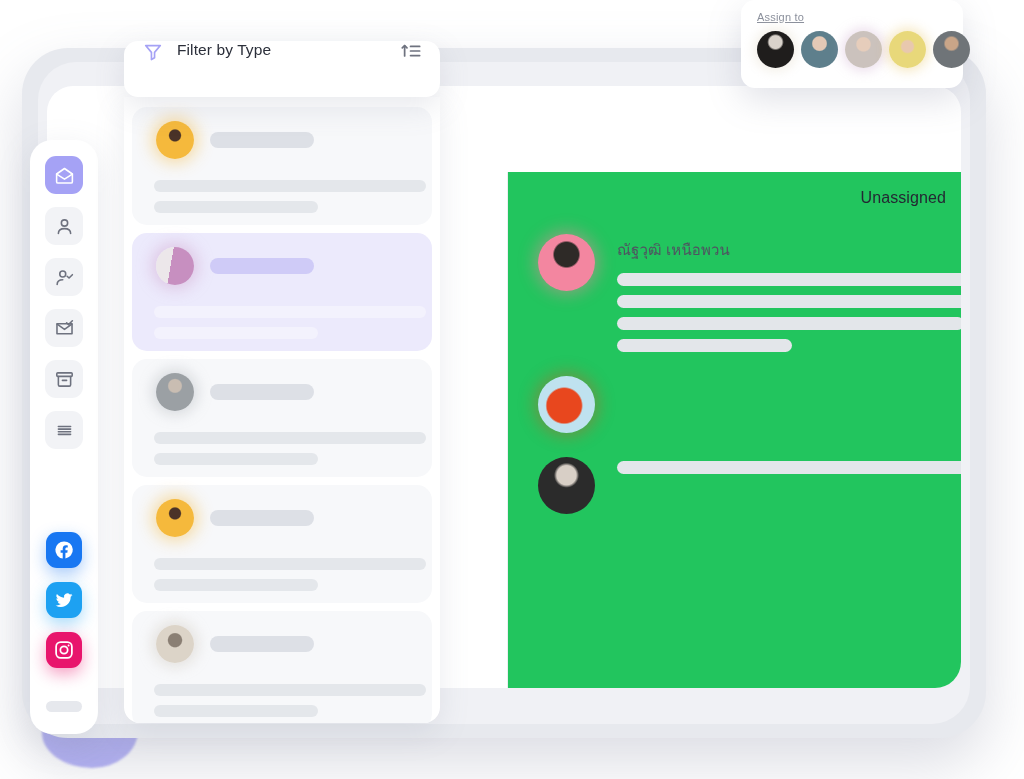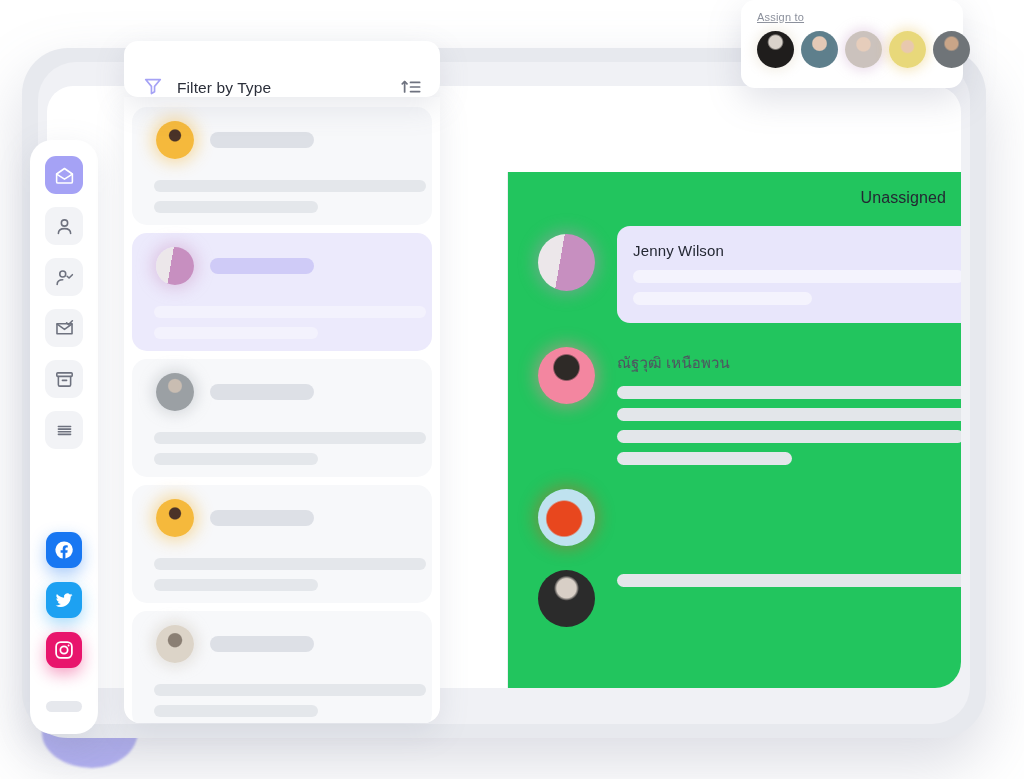--- a/index.html
+++ b/index.html
@@ -60,21 +60,21 @@
   .rail-pill{
     width:36px;height:11px;border-radius:6px;background:#e6e8ed;
     margin-top:auto;margin-bottom:22px;flex:none;
   }
 
   
   .filter-card{
     position:absolute;left:124px;top:41px;width:316px;height:56px;
     background:#ffffff;border-radius:14px;
     box-shadow:0 10px 30px rgba(120,125,150,.17);
-    display:flex;align-items:flex-end;padding:0 18px;box-sizing:border-box;
+    display:flex;align-items:flex-start;padding:0 18px;box-sizing:border-box;
     z-index:6;
   }
   .filter-label{
     font-size:15.5px;color:#2b2f3a;margin-left:13px;font-weight:500;
     letter-spacing:.1px;
   }
   .sort-btn{margin-left:auto;cursor:pointer;color:#6e727f;display:flex;}
 
   
   .list-panel{
@@ -190,28 +190,20 @@
         <span class="ttl">Unassigned</span>
         <span class="chev">
           <svg width="18" height="18" viewBox="0 0 24 24" fill="none" stroke="currentColor" stroke-width="2.1" stroke-linecap="round" stroke-linejoin="round">
             <polyline points="6 15 12 9 18 15"></polyline>
           </svg>
         </span>
       </div>
 
       <div class="msgs">
 
-        <div class="msg hl">
-          <div class="ava ph2"></div>
-          <div class="body">
-            <div class="who">Jenny Wilson</div>
-            <div class="bar" style="width:100%"></div>
-            <div class="bar" style="width:54%;margin-bottom:0"></div>
-          </div>
-        </div>
 
         <div class="msg">
           <div class="ava ph6"></div>
           <div class="body">
             <div class="who">ณัฐวุฒิ เหนือพวน</div>
             <div class="bar" style="width:100%"></div>
             <div class="bar" style="width:96%"></div>
             <div class="bar" style="width:95%"></div>
             <div class="bar" style="width:48%;margin-bottom:0"></div>
           </div>

